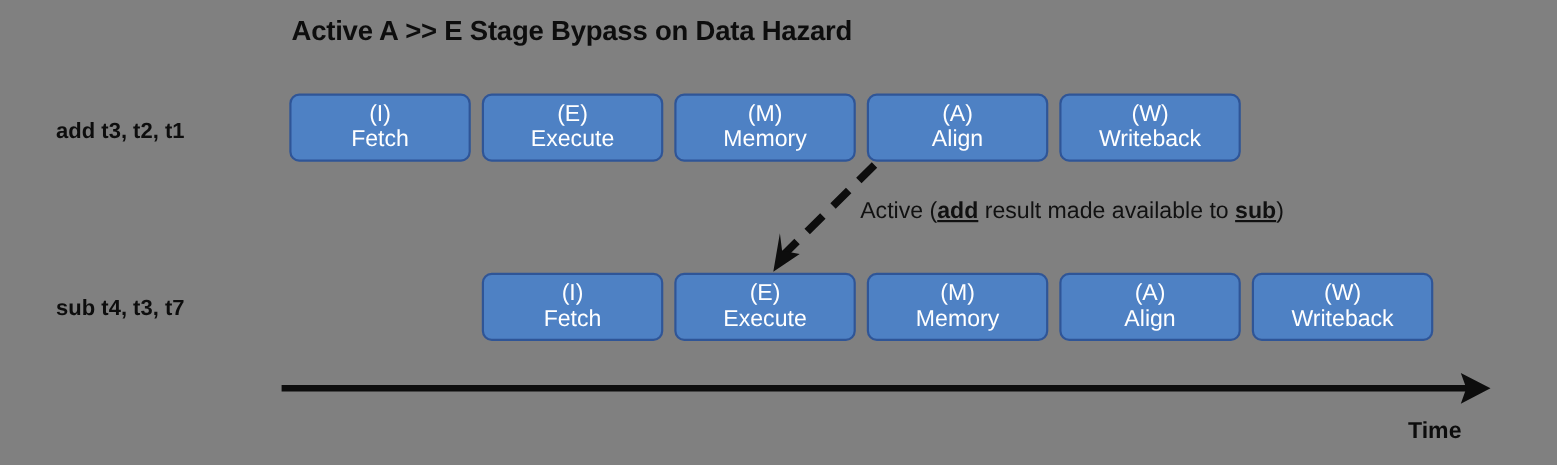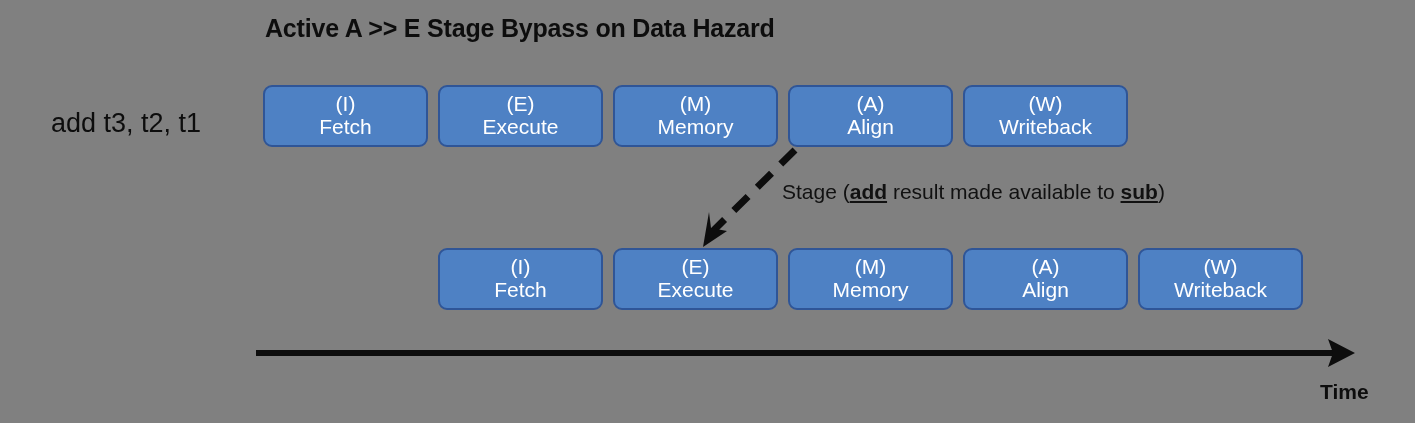--- a/index.html
+++ b/index.html
@@ -29,22 +29,22 @@
     color: #0d0d0d;
     letter-spacing: -0.2px;
     white-space: nowrap;
   }
 
   
   .instr-label {
     position: absolute;
     left: 51px;
     width: 210px;
-    font-size: 27px;
-    font-weight: normal;
+    font-size: 20px;
+    font-weight: bold;
     color: #0d0d0d;
     white-space: nowrap;
   }
   .instr-label.row1 { top: 108px; }
   .instr-label.row2 { top: 269px; }
 
   
   .stage-row {
     position: absolute;
     display: flex;
@@ -96,21 +96,20 @@
   }
 
   
   .time-label {
     position: absolute;
     left: 1280px;
     top: 380px;
     font-size: 21px;
     font-weight: bold;
     color: #0d0d0d;
-    margin-left: 40px;
   }
 </style>
 </head>
 <body>
 
 <div id="canvas">
 
   <div class="title">Active A &gt;&gt; E Stage Bypass on Data Hazard</div>
 
   <div class="instr-label row1">add t3, t2, t1</div>
@@ -130,20 +129,21 @@
     <div class="stage-box">
       <span class="stage-code">(A)</span>
       <span class="stage-name">Align</span>
     </div>
     <div class="stage-box">
       <span class="stage-code">(W)</span>
       <span class="stage-name">Writeback</span>
     </div>
   </div>
 
+  <div class="instr-label row2">sub t4, t3, t7</div>
   <div class="stage-row row2">
     <div class="stage-box">
       <span class="stage-code">(I)</span>
       <span class="stage-name">Fetch</span>
     </div>
     <div class="stage-box">
       <span class="stage-code">(E)</span>
       <span class="stage-name">Execute</span>
     </div>
     <div class="stage-box">
@@ -153,21 +153,21 @@
     <div class="stage-box">
       <span class="stage-code">(A)</span>
       <span class="stage-name">Align</span>
     </div>
     <div class="stage-box">
       <span class="stage-code">(W)</span>
       <span class="stage-name">Writeback</span>
     </div>
   </div>
 
-  <div class="bypass-note"><span>Stage (</span><b>add</b><span> result made available to </span><b>sub</b><span>)</span></div>
+  <div class="bypass-note"><span>Active (</span><b>add</b><span> result made available to </span><b>sub</b><span>)</span></div>
 
   <svg id="vector" viewBox="0 0 1415 423">
 
     <g>
       <line x1="795" y1="150" x2="712" y2="232" stroke="#0d0d0d" stroke-width="7" stroke-dasharray="20 13" stroke-linecap="butt"></line>
       <polygon points="703,247 727,231 711,228 709,212" fill="#0d0d0d"></polygon>
     </g>
 
     <g>
       <line x1="256" y1="353" x2="1338" y2="353" stroke="#0d0d0d" stroke-width="6" stroke-linecap="butt"></line>

